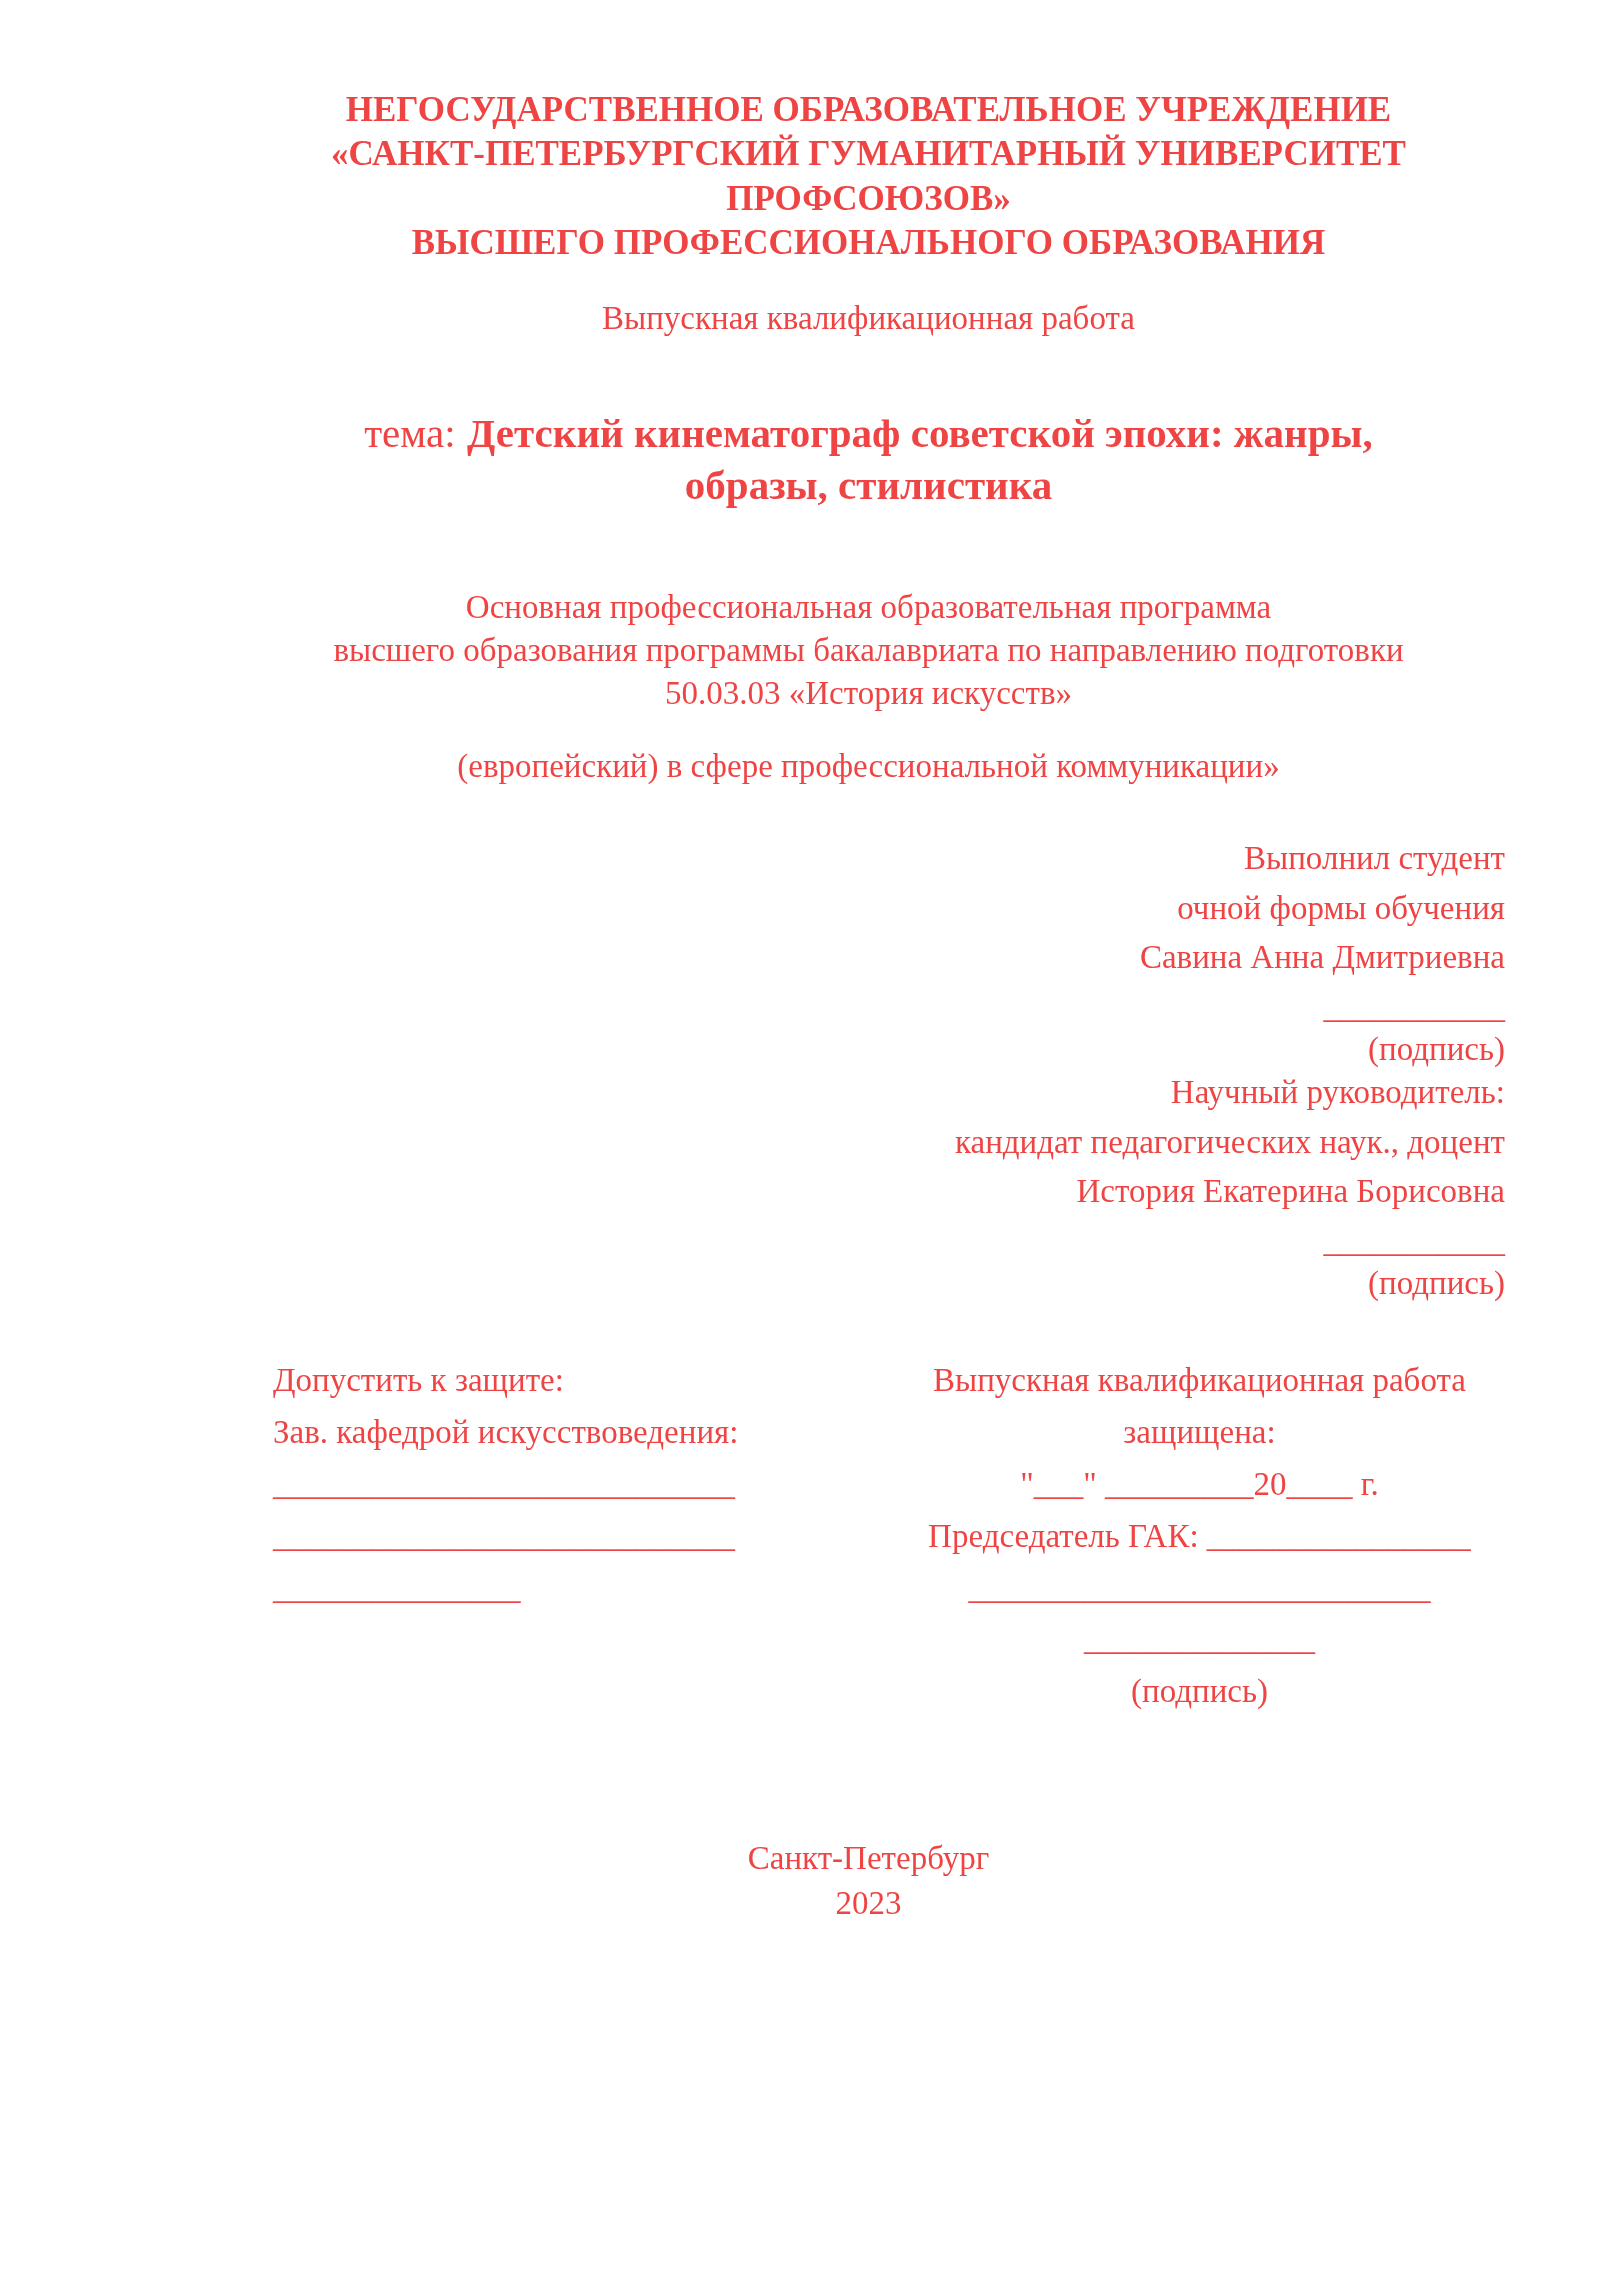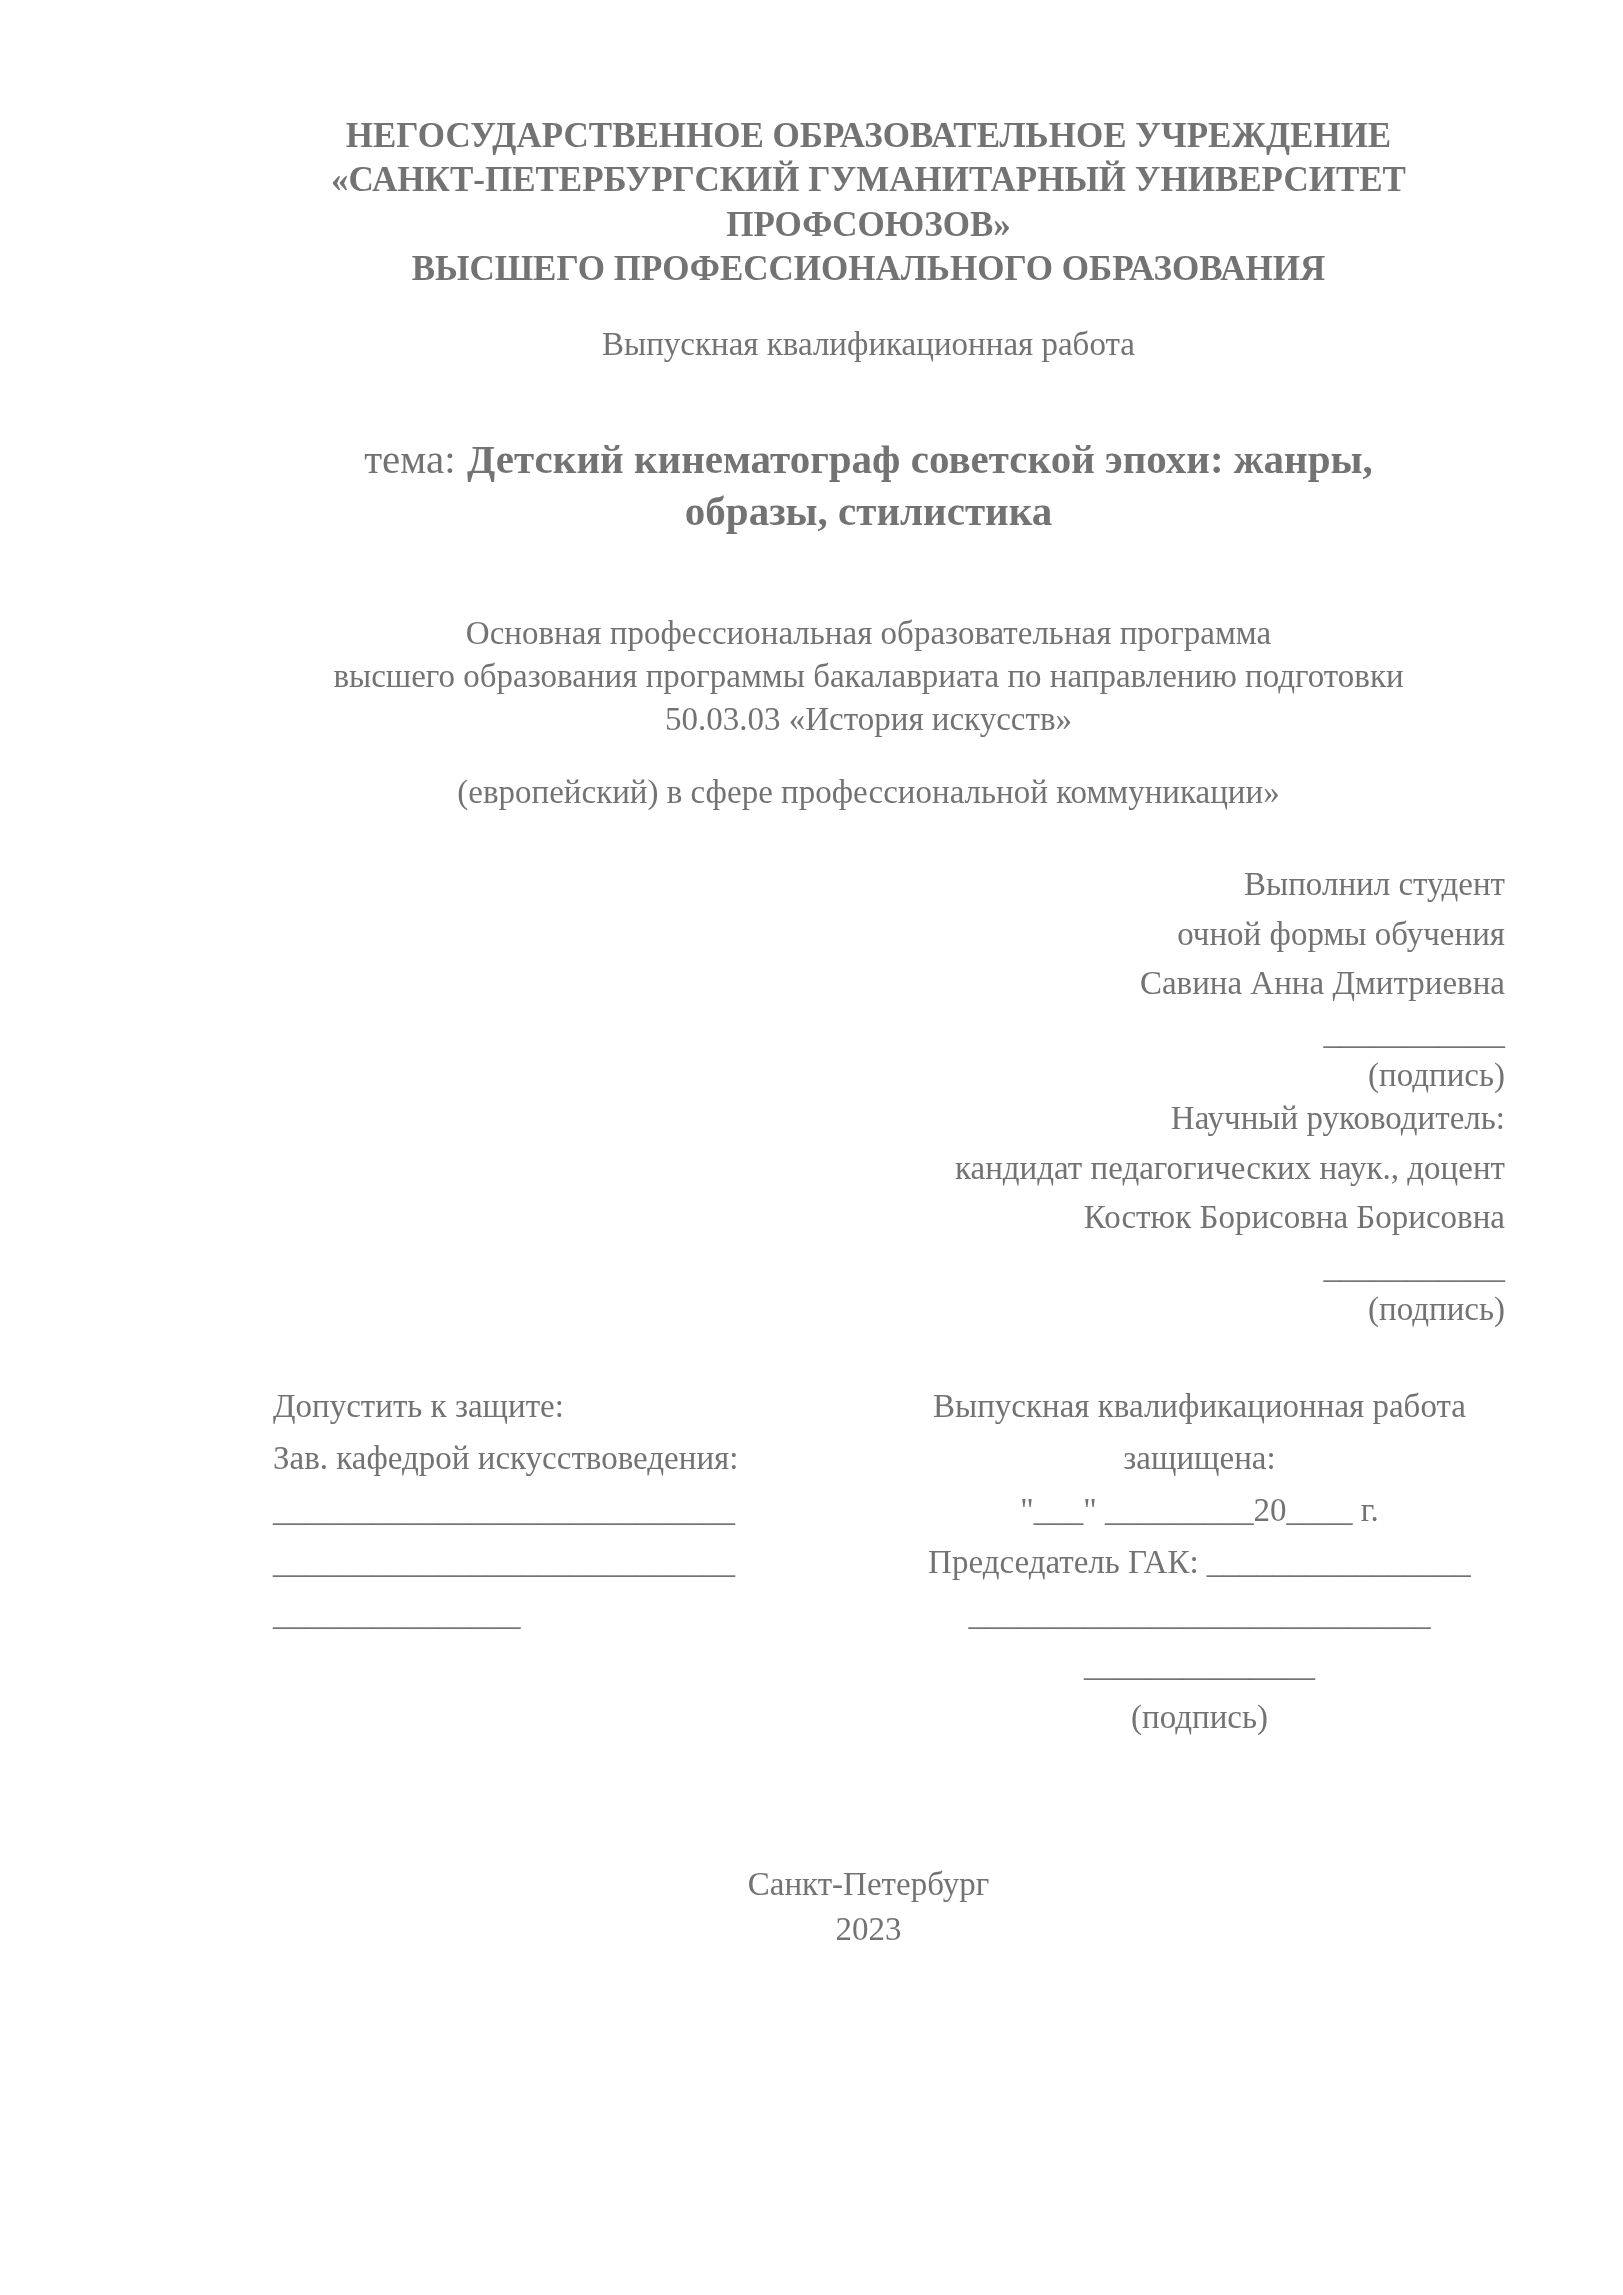--- a/index.html
+++ b/index.html
@@ -3,24 +3,24 @@
 <meta charset="utf-8">
 <style>
   * { margin: 0; padding: 0; box-sizing: border-box; }
   html, body { background: #ffffff; }
   .page {
     position: relative;
     width: 1623px;
     min-height: 2295px;
     margin: 0 auto;
     background: #ffffff;
-    color: #737373;
+    color: #ef4444;
     font-family: "Liberation Serif", "DejaVu Serif", serif;
     font-size: 33px;
-    padding: 114px 118px 63px 232px;
+    padding: 88px 118px 63px 232px;
   }
   .center { text-align: center; }
 
   .header {
     font-weight: bold;
     font-size: 35px;
     line-height: 1.27;
     text-align: center;
   }
   .department { margin-top: 36px; line-height: 1.3; }
@@ -99,21 +99,21 @@
   </div>
 
   <div class="performer">
     <div class="line">Выполнил студент</div>
     <div class="line">очной формы обучения</div>
     <div class="line">Савина Анна Дмитриевна</div>
     <div class="line">___________</div>
     <div class="line tight">(подпись)</div>
     <div class="line">Научный руководитель:</div>
     <div class="line">кандидат педагогических наук., доцент</div>
-    <div class="line">Костюк Борисовна Борисовна</div>
+    <div class="line">История Екатерина Борисовна</div>
     <div class="line">___________</div>
     <div class="line tight">(подпись)</div>
   </div>
 
   <div class="approval">
     <div class="approval-left">
       <div>Допустить к защите:</div>
       <div>Зав. кафедрой искусствоведения:</div>
       <div>____________________________</div>
       <div>____________________________</div>

